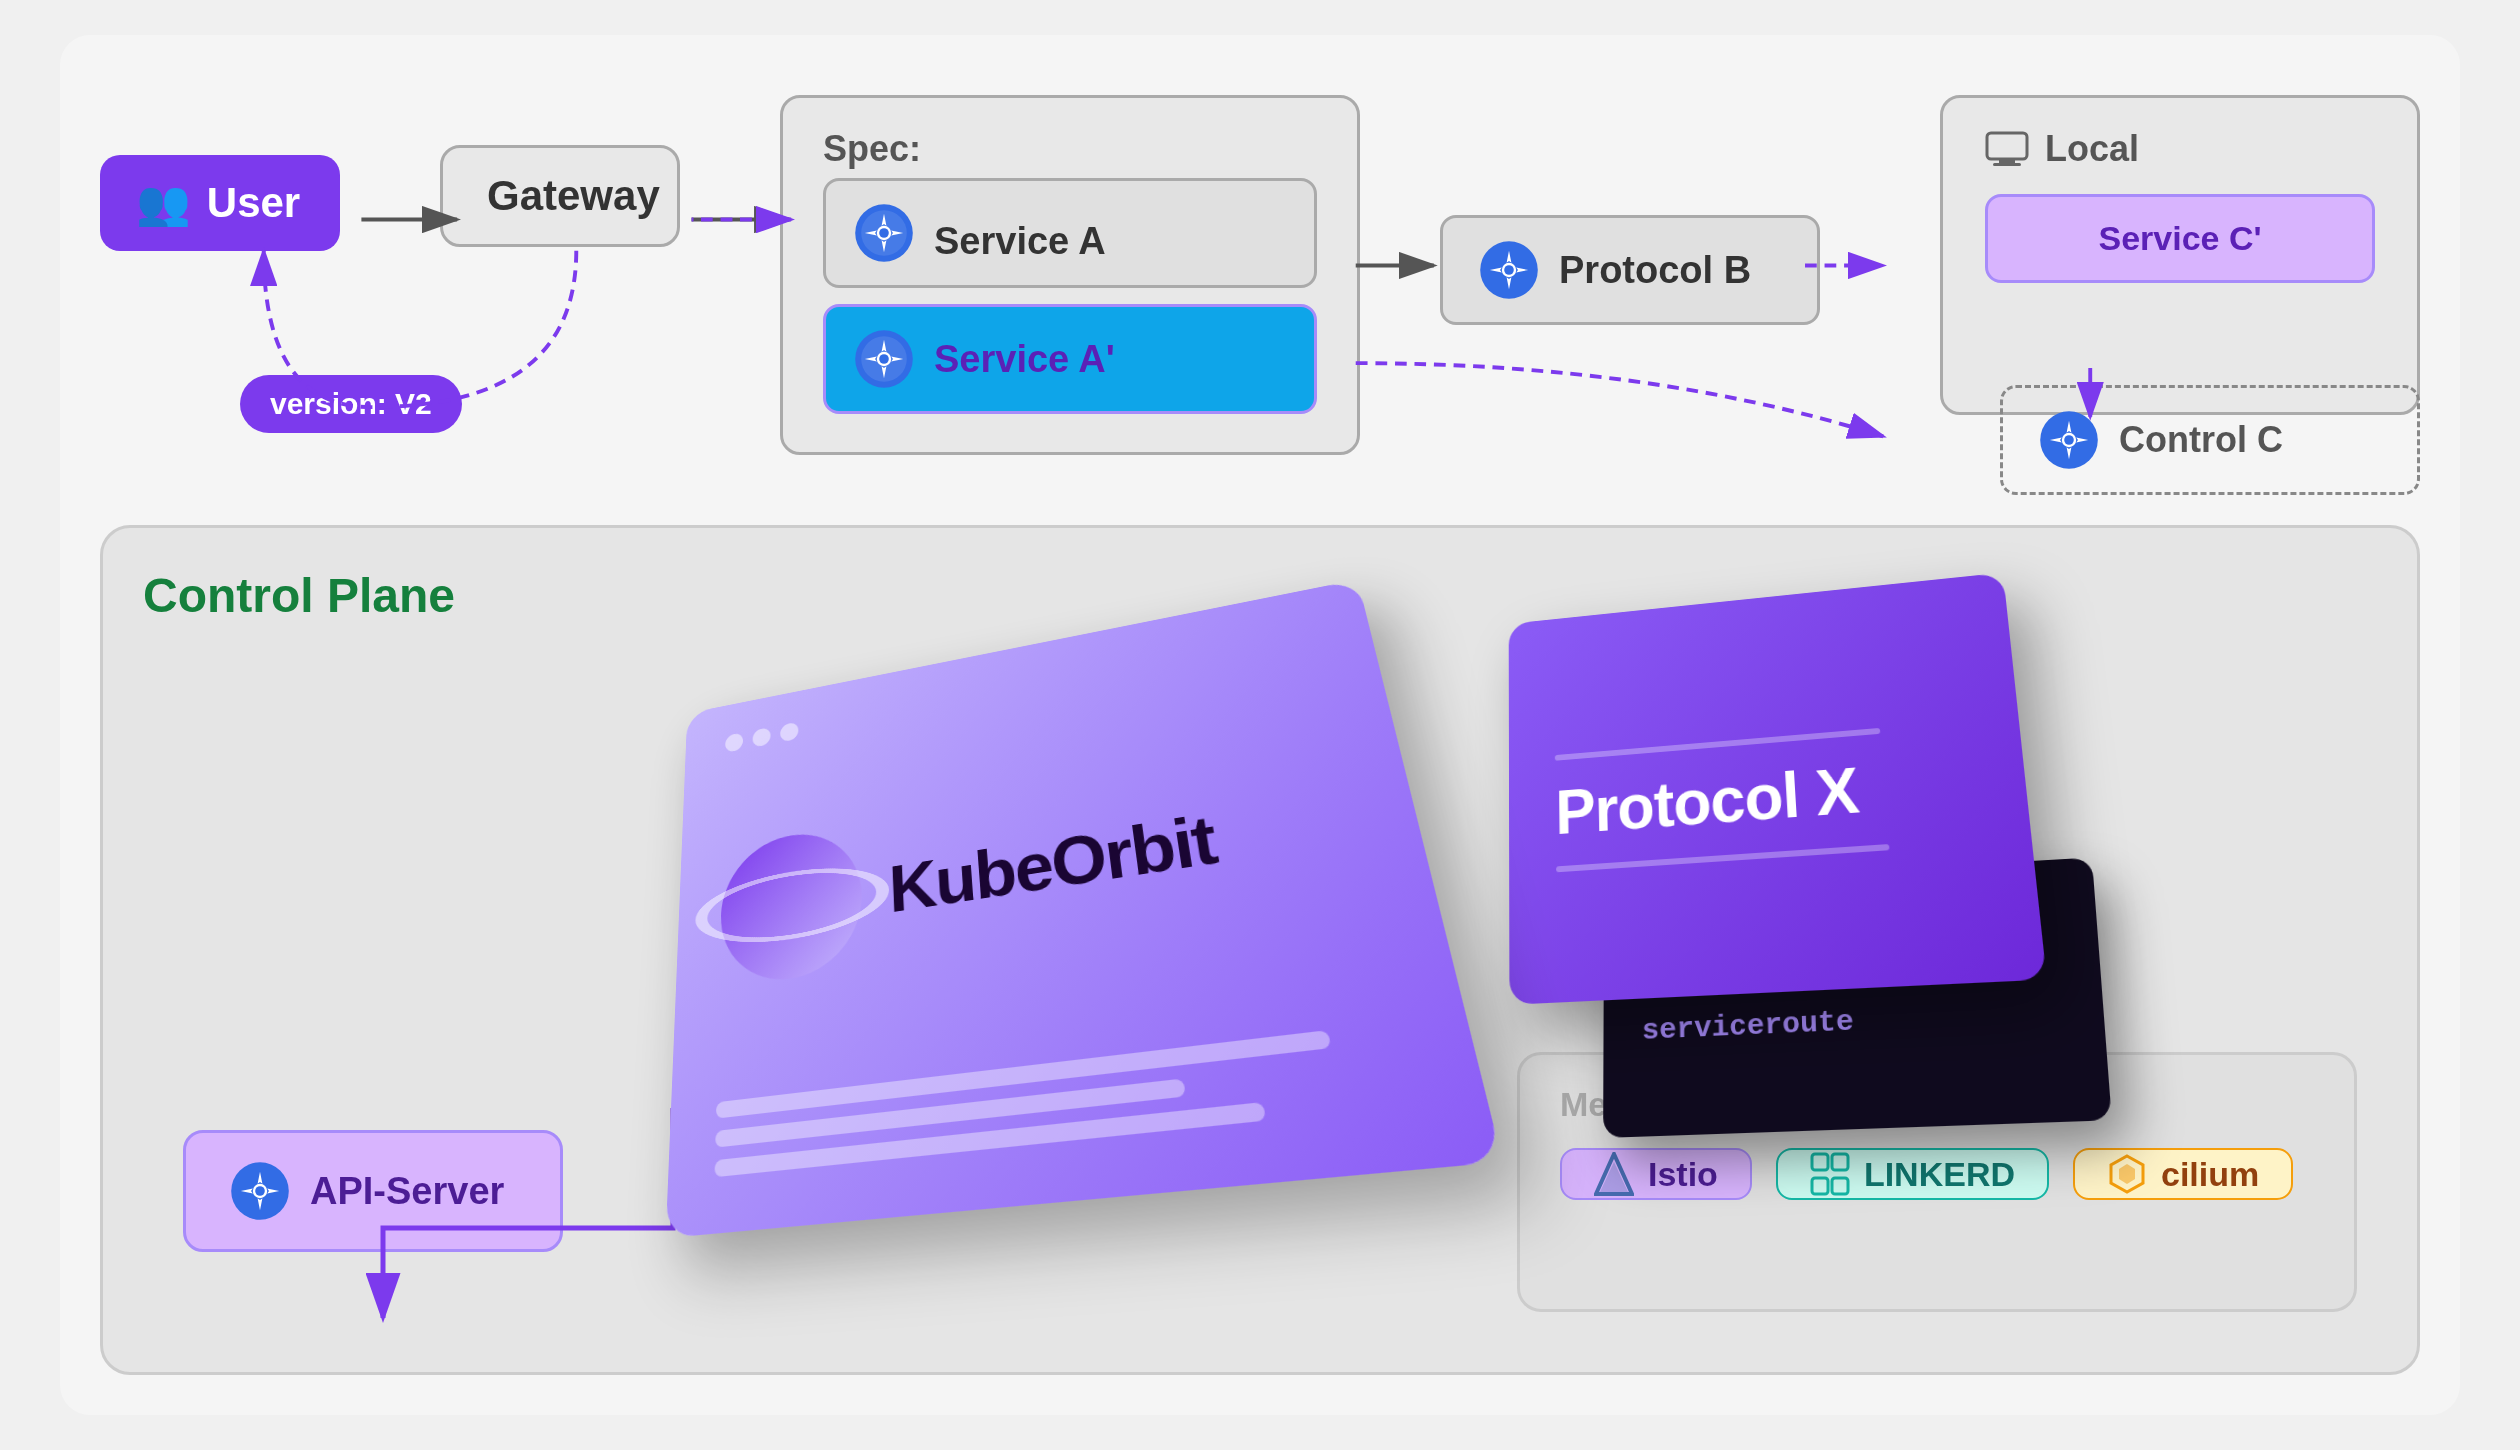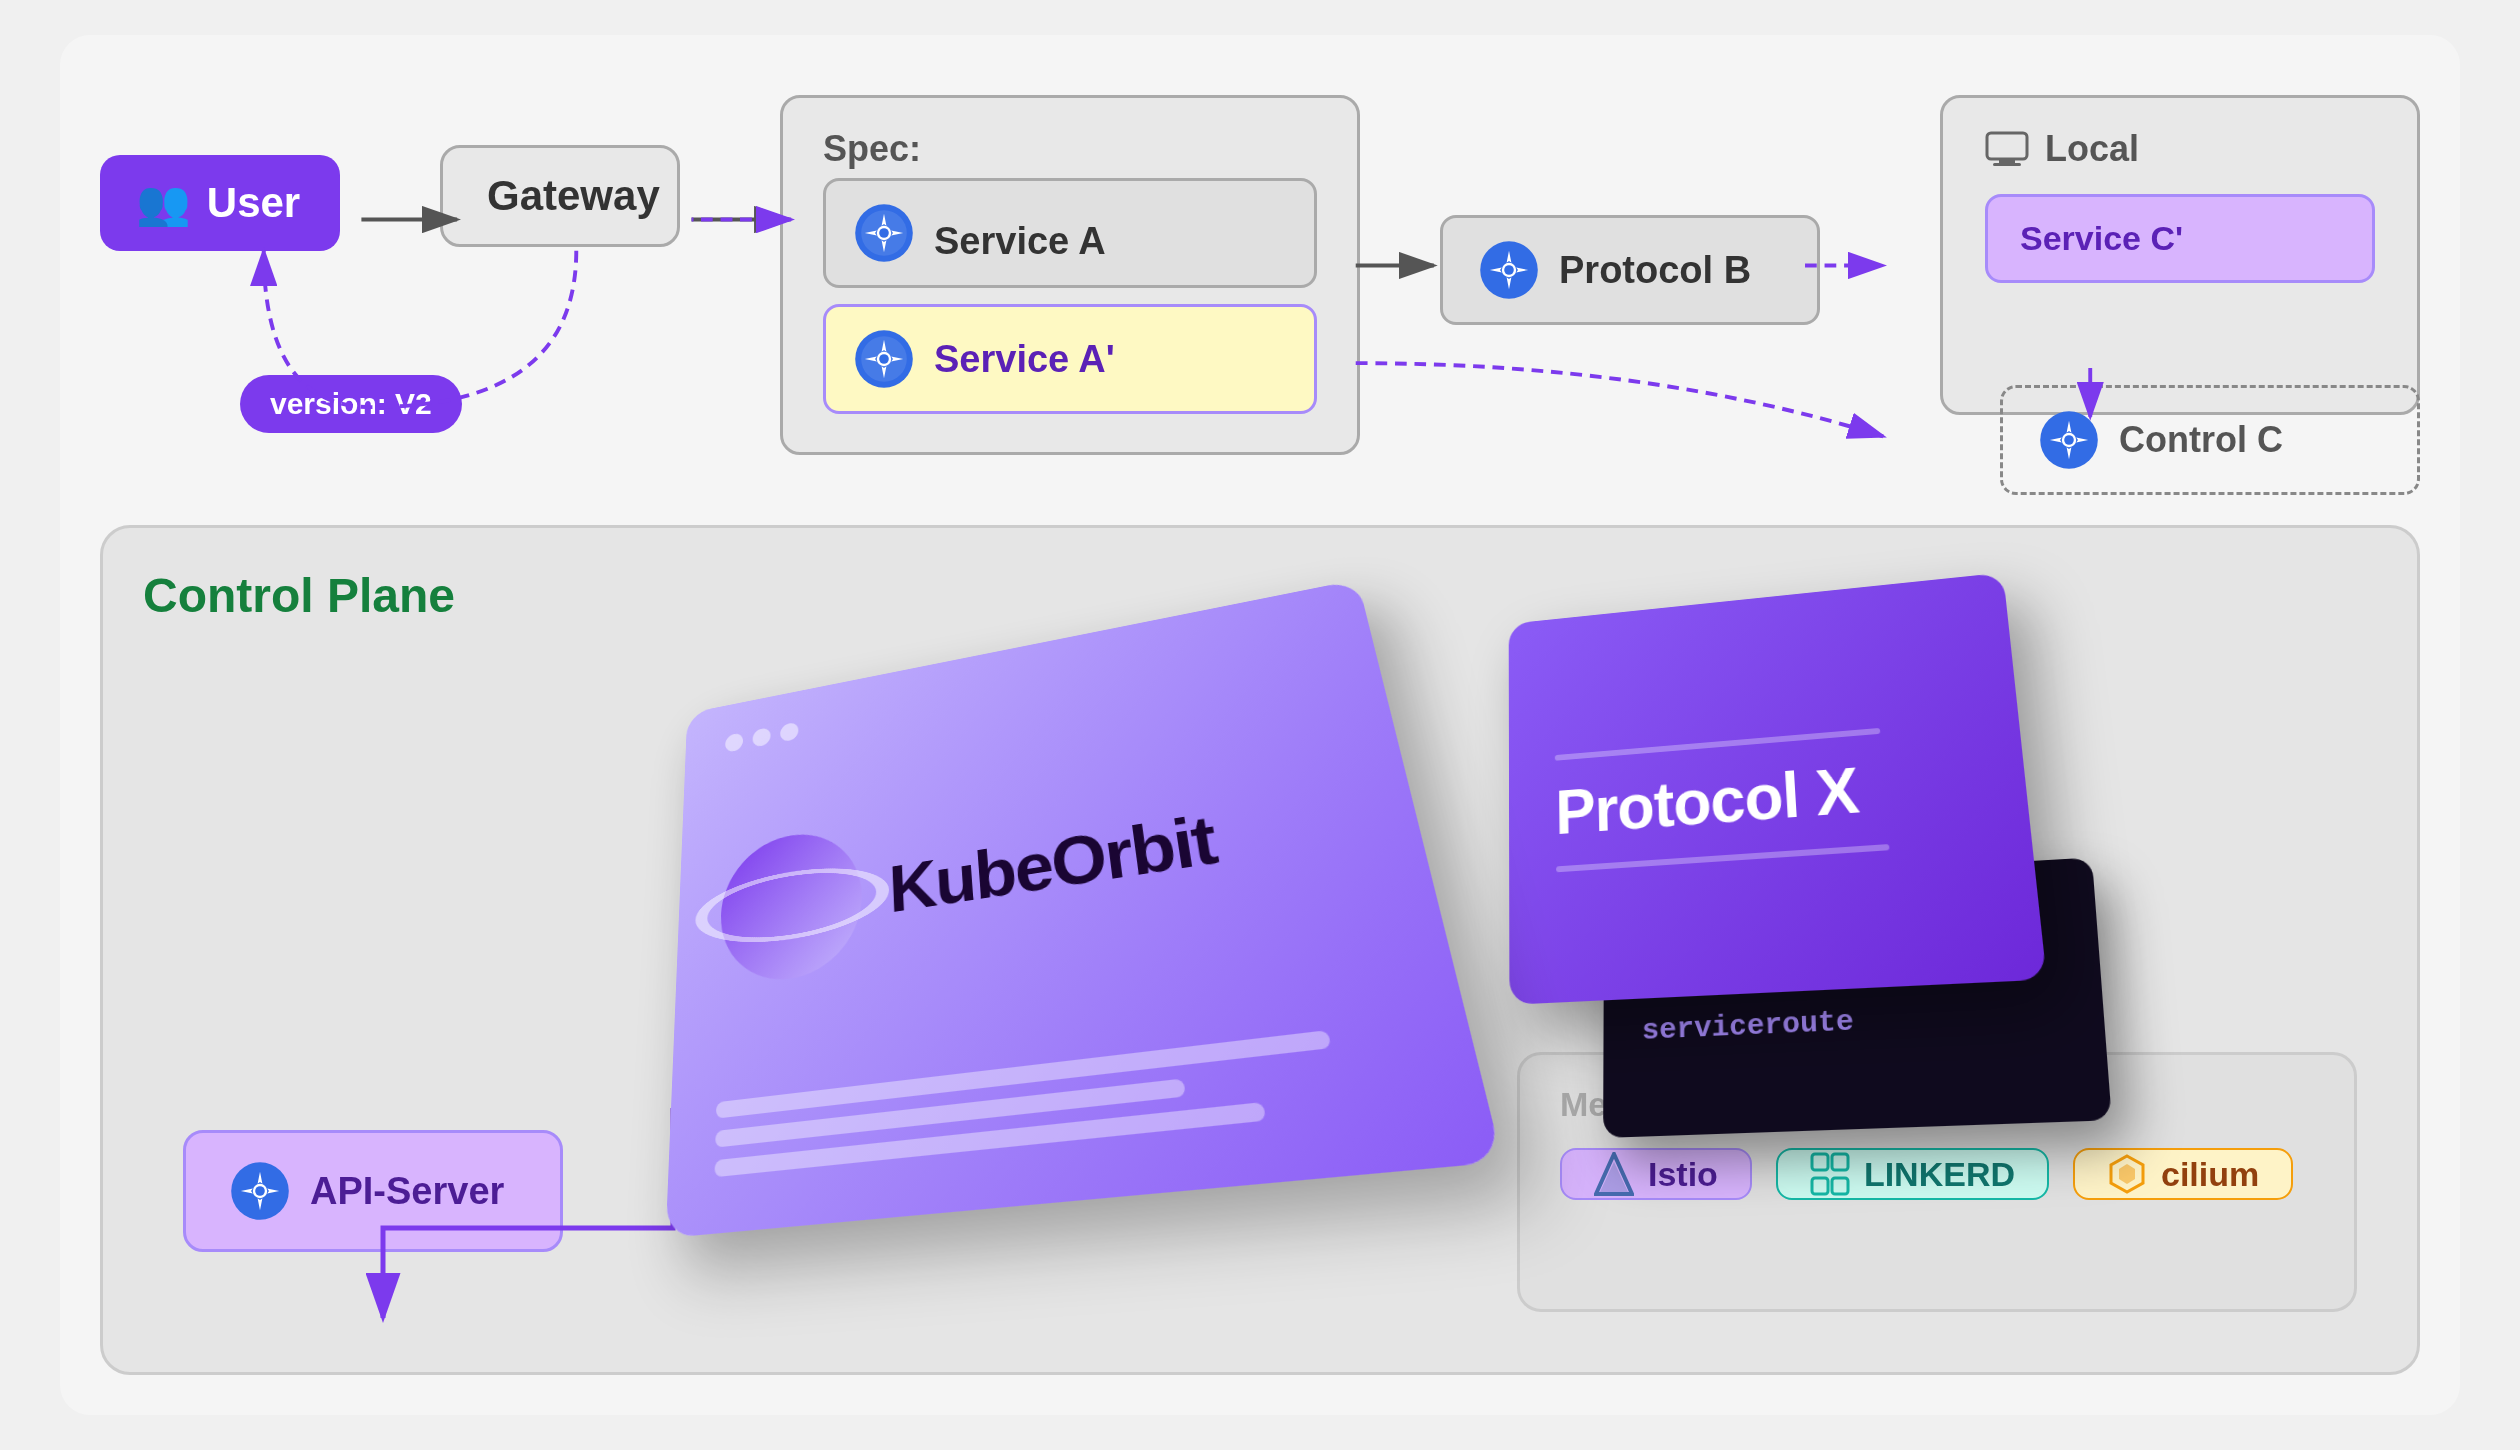--- a/index.html
+++ b/index.html
@@ -98,21 +98,21 @@
       border: 3px solid #aaa;
       border-radius: 16px;
       padding: 22px 28px;
       display: flex;
       align-items: flex-end;
       gap: 20px;
       margin-bottom: 16px;
     }
     
     .service-a-prime-box {
-      background: #fef9c3;
+      background: #0ea5e9;
       border: 3px solid #a78bfa;
       border-radius: 16px;
       padding: 22px 28px;
       display: flex;
       align-items: center;
       gap: 20px;
     }
     .service-label {
       font-size: 38px;
       font-weight: 700;
@@ -167,20 +167,21 @@
       margin-bottom: 24px;
     }
     .service-c-prime-box {
       background: #d8b4fe;
       border: 3px solid #a78bfa;
       border-radius: 16px;
       padding: 22px 32px;
       font-size: 34px;
       font-weight: 700;
       color: #5b21b6;
+      text-align: center;
       margin-bottom: 32px;
       width: 100%;
     }
 
     
     .service-c-box {
       position: absolute;
       right: 0px;
       top: 310px;
       border: 3px dashed #888;

